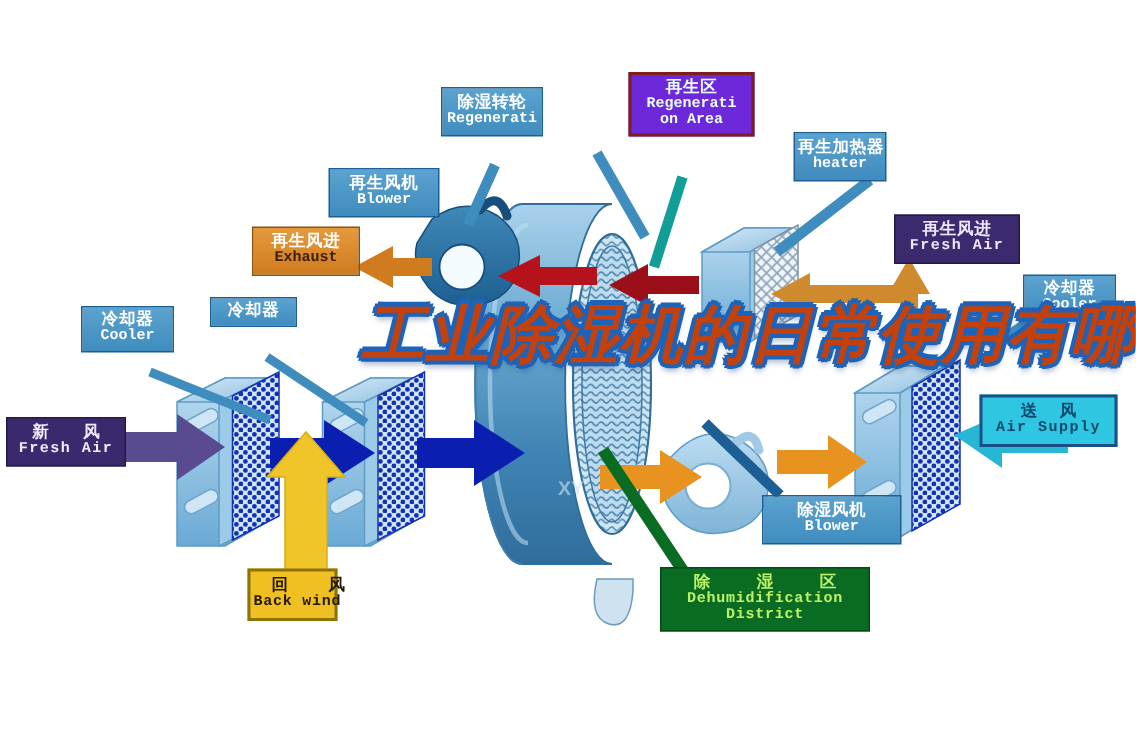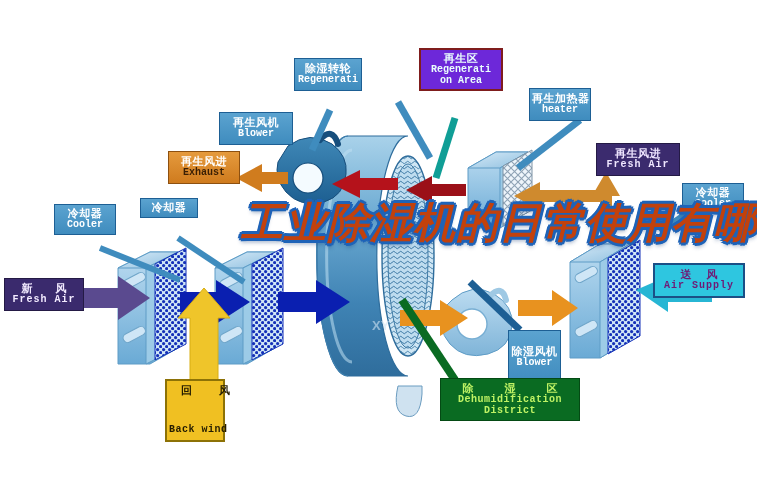--- a/index.html
+++ b/index.html
@@ -34,27 +34,27 @@
   .purple .en{font-size:10px;letter-spacing:1px;}
 
   .purple2{background:#3b2b6e;border:1px solid #241a45;color:#efe6ff;}
   .purple2 .cn{font-size:11px;}
   .purple2 .en{font-size:10px;letter-spacing:1px;}
 
   .green{background:#0a6b22;border:1px solid #044a14;color:#bef264;}
   .green .cn{font-size:11px;letter-spacing:14px;text-indent:14px;}
   .green .en{font-size:10px;letter-spacing:.5px;}
 
-  .cyan{background:#2ec6e0;border:2px solid #1b4f86;color:#701a75;}
+  .cyan{background:#2ec6e0;border:2px solid #1b4f86;color:#0c4a6e;}
   .cyan .cn{font-size:11px;letter-spacing:6px;text-indent:6px;}
   .cyan .en{font-size:10px;letter-spacing:1px;}
 
   .yellow{background:#f0c022;border:2px solid #8d7206;color:#241c00;}
   .yellow .cn{font-size:11px;letter-spacing:12px;text-indent:12px;}
-  .yellow .en{font-size:10px;letter-spacing:.5px;margin-top:28px;}
+  .yellow .en{font-size:10px;letter-spacing:.5px;}
 
   #overlay{position:absolute;left:0;right:0;top:198px;text-align:right;
            font-family:"DejaVu Sans","Liberation Sans",sans-serif;
            font-weight:bold;font-size:42px;line-height:50px;color:#c2410c;
            letter-spacing:1px;
            text-shadow:
              -2px -2px 0 #1e63b8, 2px -2px 0 #1e63b8,
              -2px  2px 0 #1e63b8, 2px  2px 0 #1e63b8,
              -3px  0   0 #1e63b8, 3px  0   0 #1e63b8,
              0 -3px 0 #1e63b8, 0 3px 0 #1e63b8,
@@ -292,21 +292,21 @@
   <div class="lbl yellow" style="left:165px;top:379px;width:60px;padding:4px 2px;">
     <span class="cn">回 风</span>
     <span class="en">Back wind</span>
   </div>
 
   <div class="lbl cyan" style="left:653px;top:263px;width:92px;padding:4px 2px;">
     <span class="cn">送 风</span>
     <span class="en">Air Supply</span>
   </div>
 
-  <div class="lbl blue" style="left:508px;top:330px;width:53px;padding:15px 2px;">
+  <div class="lbl blue" style="left:508px;top:330px;width:93px;padding:4px 2px;">
     <span class="cn">除湿风机</span>
     <span class="en">Blower</span>
   </div>
 
   <div class="lbl green" style="left:440px;top:378px;width:140px;padding:4px 2px;">
     <span class="cn">除 湿 区</span>
     <span class="en">Dehumidification</span>
     <span class="en">District</span>
   </div>
 

